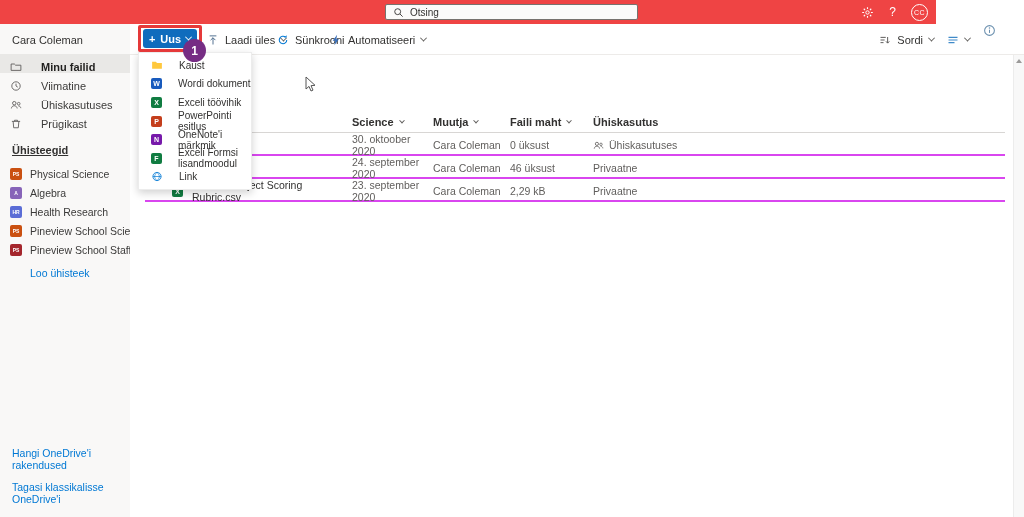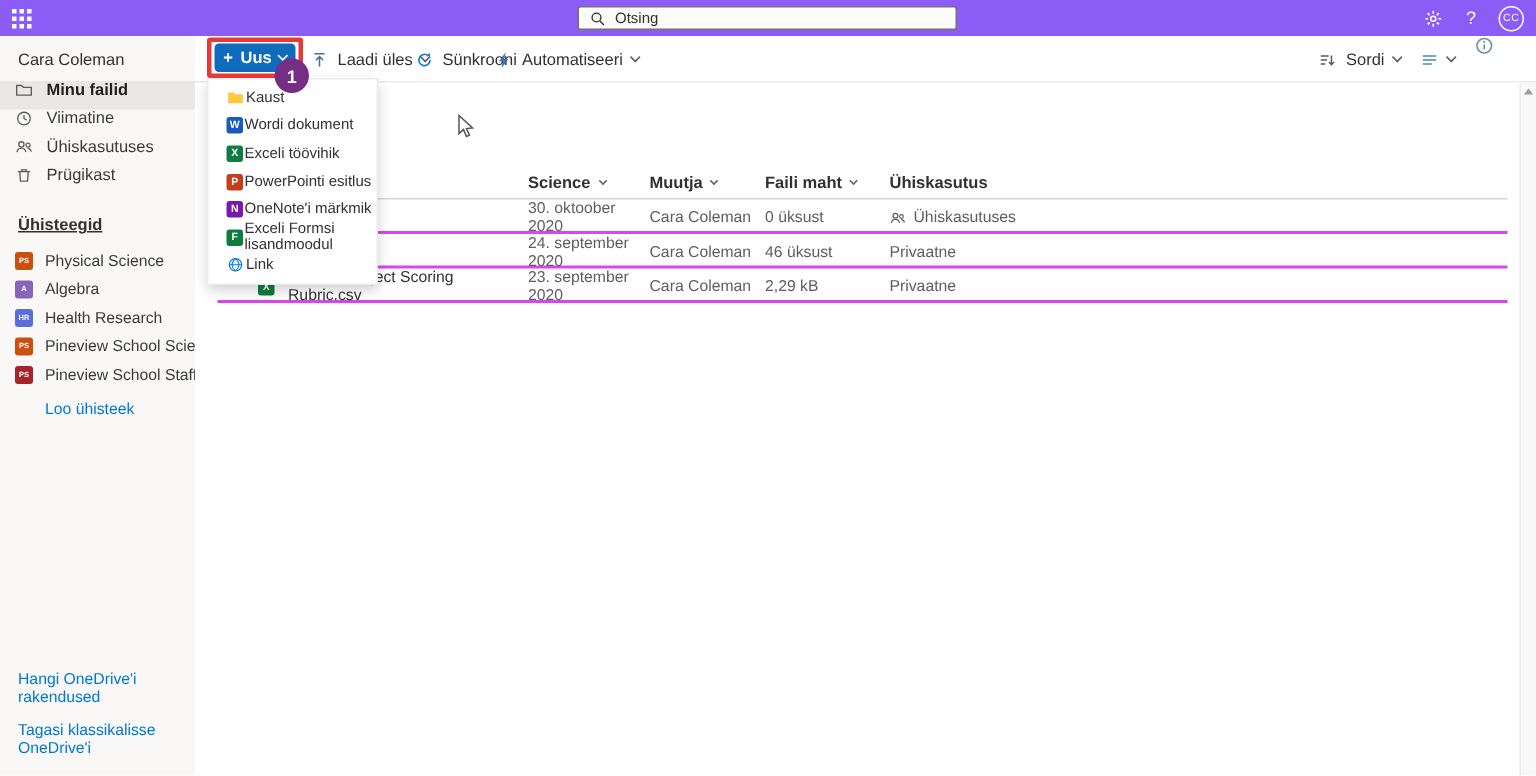--- a/index.html
+++ b/index.html
@@ -1,41 +1,41 @@
 <!DOCTYPE html>
 <html><head>
 <meta charset="utf-8">
 <style>
   * { margin:0; padding:0; box-sizing:border-box; }
   html,body { width:1024px; height:517px; }
   body { position:relative; overflow:hidden; background:#fff;
          font-family:"Liberation Sans", sans-serif; color:#323130; }
 
   
-  .topbar { position:absolute; left:0; top:0; width:1024px; height:24px;
-            background:#8b5cf6; display:flex; align-items:center; z-index:30; }
+  .topbar { position:absolute; left:0; top:0; width:936px; height:24px;
+            background:#ef4444; display:flex; align-items:center; z-index:30;justify-content:center; }
   .waffle { margin-left:8px; display:grid; grid-template-columns:repeat(3,3px);
             grid-template-rows:repeat(3,3px); gap:2px; cursor:pointer; }
   .waffle i { background:#fff; width:3px; height:3px; display:block; }
   .searchbox { position:absolute; left:385px; top:4px; width:253px; height:16px;
                background:#fbfbfa; border:1px solid #77736f; border-radius:2px;
                display:flex; align-items:center; gap:6px; padding-left:7px;
                font-size:10px; color:#323130; }
   .top-right { position:absolute; right:8px; top:0; height:24px;
                display:flex; align-items:center; gap:15px; color:#fff; }
   .help-q { font-size:12px; color:#fff; }
   .avatar { width:17px; height:17px; border:1px solid #fff; border-radius:50%;
             display:flex; align-items:center; justify-content:center;
             font-size:7px; letter-spacing:.5px; color:#fff; }
 
   
   .sidebar { position:absolute; left:0; top:24px; width:130px; height:493px;
              background:#f9f8f7; z-index:5; font-size:11px; }
   .user-name { padding:10px 0 8px 12px; font-size:11px; color:#323130; }
-  .nav-item { height:19px; display:flex; align-items:flex-start; gap:9px;
+  .nav-item { height:19px; display:flex; align-items:flex-end; gap:19px;
               padding-left:10px; cursor:pointer; color:#3b3a39; }
   .nav-item.selected { background:#e9e8e6; font-weight:bold; color:#201f1e; }
   .nav-item svg { flex:0 0 12px; }
   .side-sec { font-weight:bold; font-size:11px; color:#323130; padding:14px 0 8px 12px;text-decoration:underline; }
   .lib-item { height:19px; display:flex; align-items:center; gap:8px;
               padding-left:10px; cursor:pointer; color:#3b3a39; white-space:nowrap;
               overflow:hidden; font-size:10.5px; }
   .lib-sq { flex:0 0 12px; width:12px; height:12px; border-radius:2px; color:#fff;
             font-size:5px; font-weight:bold; display:flex; align-items:center;
             justify-content:center; }
@@ -82,21 +82,21 @@
                color:#323130; cursor:pointer; }
   .share-cell { display:flex; align-items:center; gap:5px; }
   .office-chip { width:11px; height:11px; border-radius:2px; color:#fff; font-size:7px;
                  font-weight:bold; display:flex; align-items:center; justify-content:center;
                  flex:0 0 11px; }
 
   
   .newmenu { position:absolute; left:8px; top:28px; width:114px; z-index:20;
              background:#fff; border:1px solid #ececec;
              box-shadow:0 3px 8px rgba(0,0,0,.18); padding:3px 0; }
-  .menu-item { height:18.6px; display:flex; align-items:center; gap:1px;
+  .menu-item { height:18.6px; display:flex; align-items:center; gap:16px;
                padding-left:12px; font-size:10px; color:#323130; cursor:pointer; }
   .menu-item svg { flex:0 0 12px; }
 
   
   .scrollbar { position:absolute; right:0; top:31px; width:11px; bottom:0;
                background:#f8f8f8; border-left:1px solid #ececec;
                display:flex; justify-content:center; }
   .scroll-up { margin-top:4px; width:0; height:0; border-left:3px solid transparent;
                border-right:3px solid transparent; border-bottom:4px solid #9b9a99; }
 

